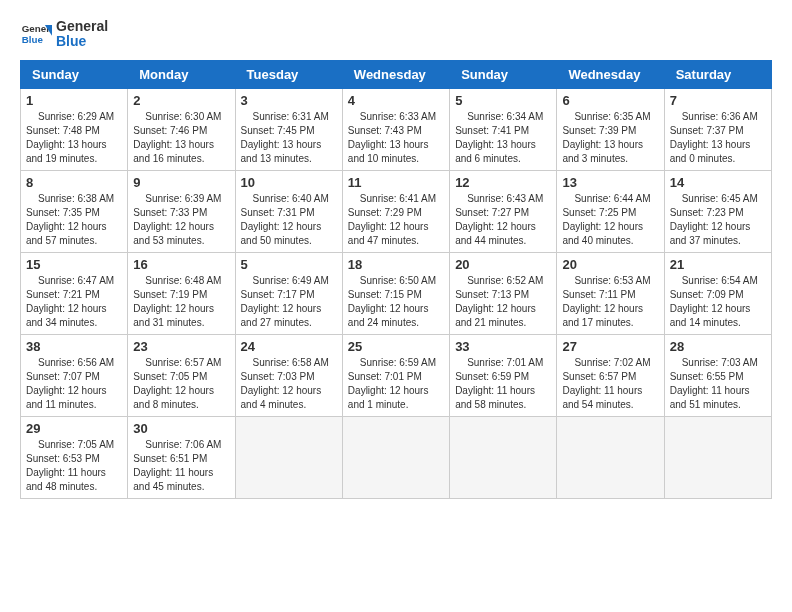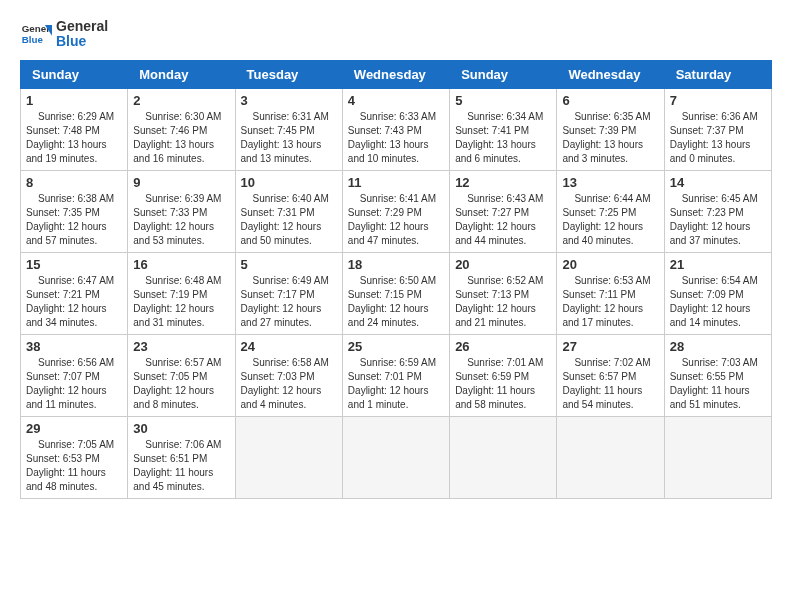--- a/index.html
+++ b/index.html
@@ -217,21 +217,21 @@
         </td>
         <td>
           <span class="day-number">24</span>
           <span class="cell-text">Sunrise: 6:58 AM<br>Sunset: 7:03 PM<br>Daylight: 12 hours and 4 minutes.</span>
         </td>
         <td>
           <span class="day-number">25</span>
           <span class="cell-text">Sunrise: 6:59 AM<br>Sunset: 7:01 PM<br>Daylight: 12 hours and 1 minute.</span>
         </td>
         <td>
-          <span class="day-number">26</span>
+          <span class="day-number">33</span>
           <span class="cell-text">Sunrise: 7:01 AM<br>Sunset: 6:59 PM<br>Daylight: 11 hours and 58 minutes.</span>
         </td>
         <td>
           <span class="day-number">27</span>
           <span class="cell-text">Sunrise: 7:02 AM<br>Sunset: 6:57 PM<br>Daylight: 11 hours and 54 minutes.</span>
         </td>
         <td>
           <span class="day-number">28</span>
           <span class="cell-text">Sunrise: 7:03 AM<br>Sunset: 6:55 PM<br>Daylight: 11 hours and 51 minutes.</span>
         </td>

